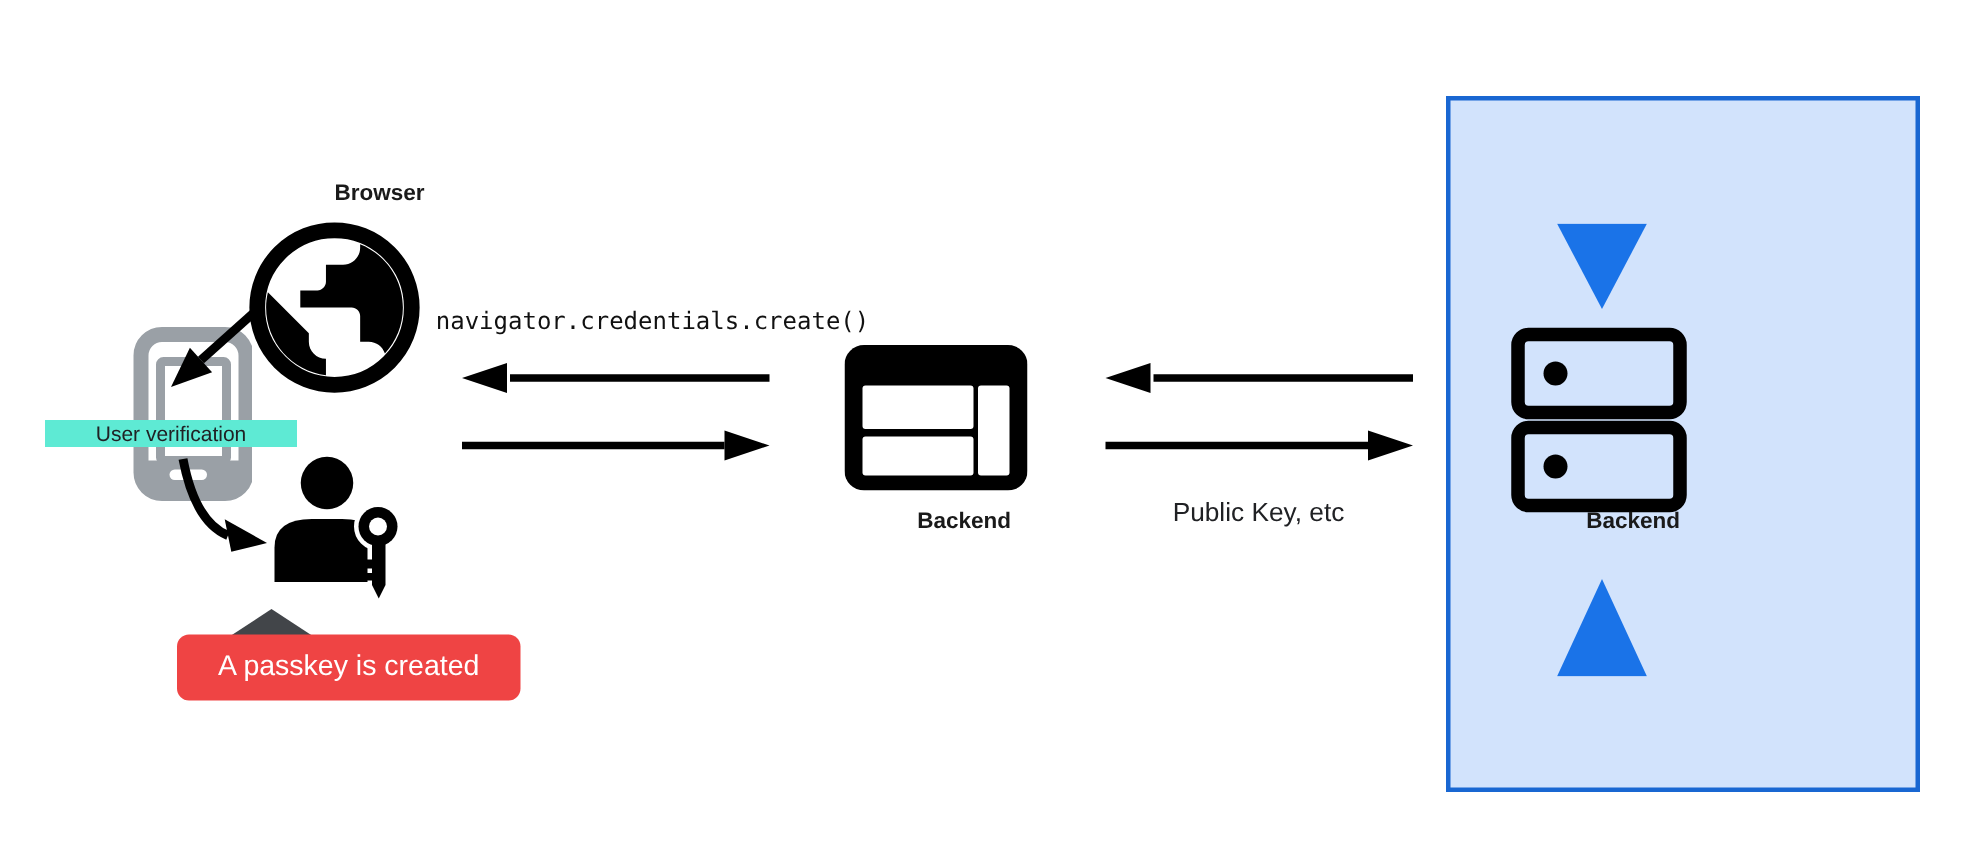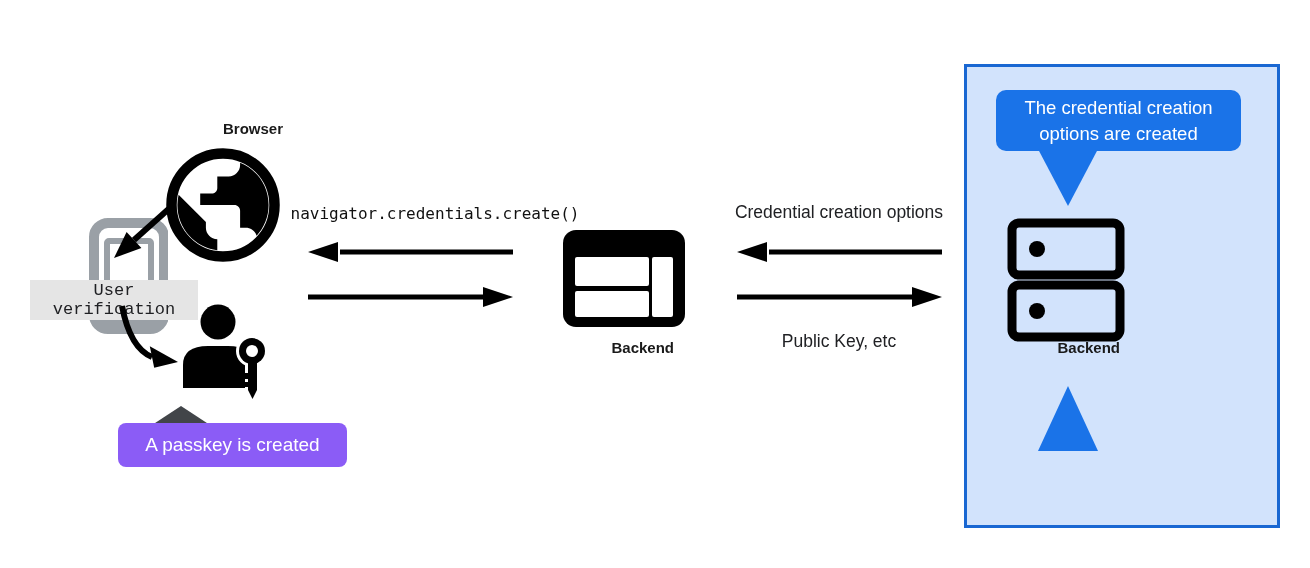--- a/index.html
+++ b/index.html
@@ -4,23 +4,23 @@
 <style>
   html,body{margin:0;padding:0;background:#fff;}
   .canvas{
     position:relative;width:1310px;height:568px;background:#ffffff;overflow:hidden;
     font-family:"Liberation Sans",sans-serif;color:#202124;
   }
   .abs{position:absolute;}
   .icon-label{font-weight:700;font-size:15px;text-align:right;color:#1a1a1a;}
   .msg-label{font-size:17.5px;text-align:center;color:#202124;}
   .code-label{font-family:"DejaVu Sans Mono",monospace;font-size:16px;text-align:center;color:#111;}
-  .plain-label{font-size:17px;text-align:center;color:#202124;background:#e5e5e5;padding:1px 2px;font-family:Liberation Mono, monospace;}
+  .plain-label{font-size:14px;text-align:center;color:#202124;background:#5eead4;padding:1px 2px;}
   .tooltip-dark{
-    background:#8b5cf6;color:#fff;border-radius:8px;font-size:19px;
+    background:#ef4444;color:#fff;border-radius:8px;font-size:19px;
     display:flex;align-items:center;justify-content:center;text-align:center;
   }
   .tooltip-blue{
     background:#1a73e8;color:#fff;border-radius:10px;font-size:18.5px;line-height:1.38;
     display:flex;align-items:center;justify-content:center;text-align:center;
   }
   .pointer-dark-up{background:#424549;clip-path:polygon(50% 0,100% 100%,0 100%);}
   .pointer-blue-down{background:#1a73e8;clip-path:polygon(0 0,100% 0,50% 100%);}
   .pointer-blue-up{background:#1a73e8;clip-path:polygon(50% 0,100% 100%,0 100%);}
   .blue-panel{
@@ -76,26 +76,24 @@
 
 
   <svg class="abs" style="left:563px;top:230px;" width="122" height="97" viewBox="0 0 122 97" aria-hidden="true">
     <rect x="0" y="0" width="122" height="97" rx="13" fill="#000000"></rect>
     <rect x="12" y="27" width="74" height="29" rx="2" fill="#ffffff"></rect>
     <rect x="12" y="61" width="74" height="26" rx="2" fill="#ffffff"></rect>
     <rect x="89" y="27" width="21" height="60" rx="2" fill="#ffffff"></rect>
   </svg>
   <div class="abs icon-label" style="left:574px;top:339px;width:100px;">Backend</div>
 
-  <div class="abs msg-label" style="left:722px;top:202px;width:234px;">Credential creation options</div>
   <div class="abs msg-label" style="left:739px;top:331px;width:200px;">Public Key, etc</div>
 
   <div class="abs blue-panel" style="left:964px;top:64px;width:316px;height:464px;"></div>
 
-  <div class="abs tooltip-blue" style="left:996px;top:90px;width:245px;height:61px;padding:0 12px;box-sizing:border-box;">The credential creation options are created</div>
   <div class="abs pointer-blue-down" style="left:1038px;top:149px;width:60px;height:57px;"></div>
 
   <svg class="abs" style="left:1004px;top:214px;" width="126" height="132" viewBox="0 0 126 132" aria-hidden="true">
     <rect x="8" y="9" width="108" height="52" rx="7" fill="none" stroke="#000000" stroke-width="9"></rect>
     <circle cx="33" cy="35" r="8" fill="#000000"></circle>
     <rect x="8" y="71" width="108" height="52" rx="7" fill="none" stroke="#000000" stroke-width="9"></rect>
     <circle cx="33" cy="97" r="8" fill="#000000"></circle>
   </svg>
   <div class="abs icon-label" style="left:1016px;top:339px;width:104px;">Backend</div>
 

